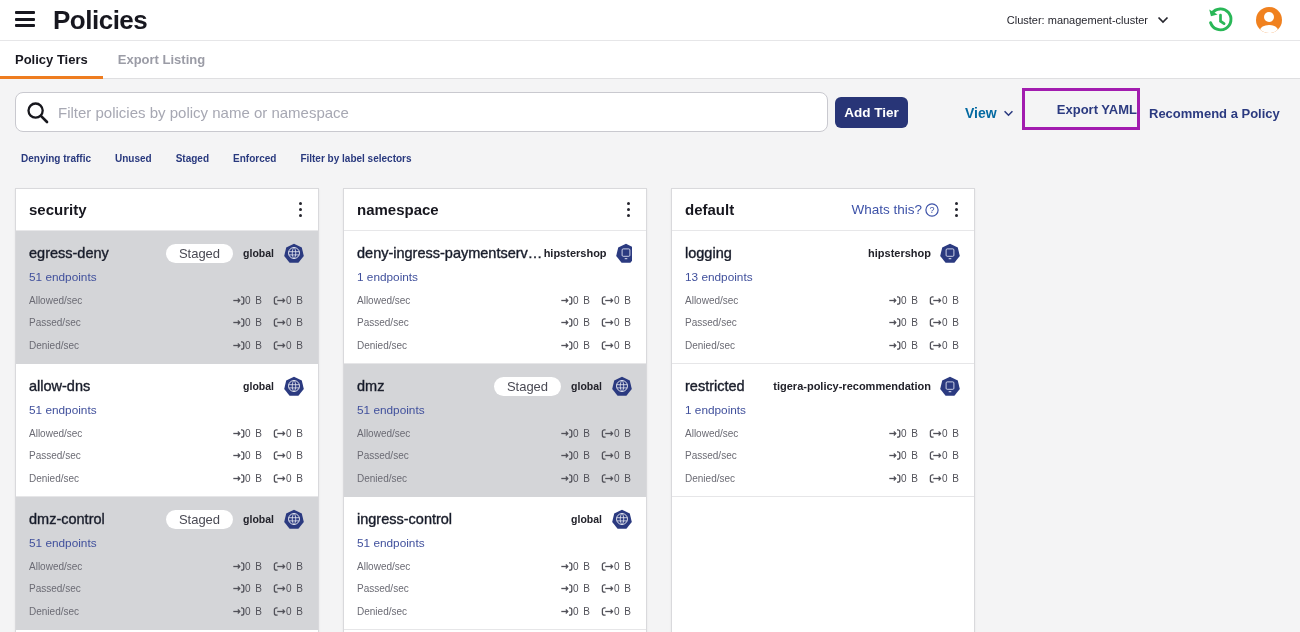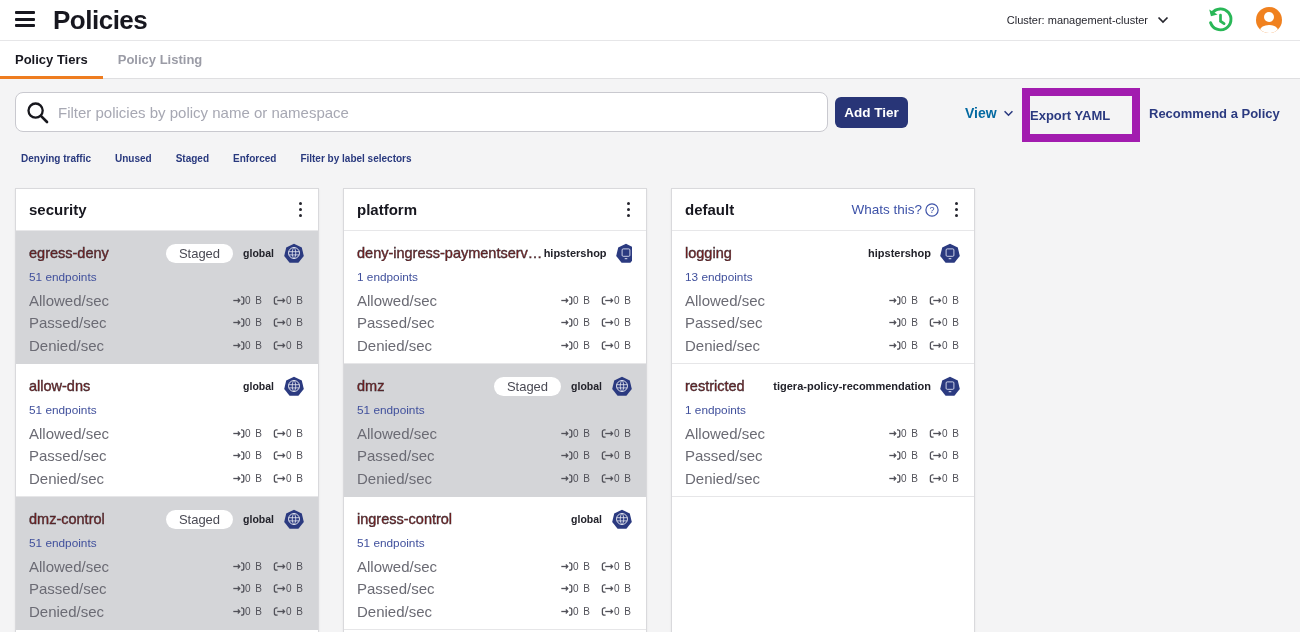--- a/index.html
+++ b/index.html
@@ -33,22 +33,22 @@
 .toolbar { margin:13px 15px 0 15px; position:relative; height:42px; }
 .search { position:absolute; left:0; top:0; width:813px; height:40px; background:#fff;
   border:1px solid #c9c9cf; border-radius:8px; display:flex; align-items:center; }
 .search svg { margin-left:10px; }
 .ph { margin-left:9px; font-size:15px; color:#a7a8b3; }
 .addtier { position:absolute; left:820px; top:5px; width:73px; height:31px; background:#283577;
   color:#fff; border:none; border-radius:6px; font-size:13.5px; font-family:inherit; font-weight:bold; }
 .viewlink { position:absolute; left:950px; top:13px; font-size:14px; font-weight:bold; color:#0369a1;
   display:flex; align-items:center; }
 .viewlink svg { margin-left:6px; }
-.exportbox { position:absolute; left:1007px; top:-4px; width:118px; height:54px;
-  border:8px solid #a21caf; display:flex; align-items:center; justify-content:flex-start; }
+.exportbox { position:absolute; left:1007px; top:-4px; width:118px; height:42px;
+  border:3px solid #a21caf; display:flex; align-items:center; justify-content:flex-end; }
 .exportbox span { font-size:13px; font-weight:bold; color:#2b3a80; }
 .recommend { position:absolute; left:1134px; top:14px; font-size:13px; font-weight:bold; color:#2b3a80; white-space:nowrap; }
 
 
 .qfilters { margin:19px 0 0 21px; display:flex; }
 .qfilters span { font-size:10px; font-weight:bold; color:#29397e; margin-right:24px; }
 
 
 .columns { margin:24px 15px 0 15px; display:flex; gap:24px; }
 .tier { width:304px; height:520px; background:#fff; border:1px solid #d9d9dc;
@@ -58,29 +58,29 @@
 .tier-name { font-size:15px; font-weight:bold; color:#17171f; flex:1; }
 .whats { font-size:13.5px; color:#3d52a8; display:flex; align-items:center; margin-right:13px; }
 .whats svg { margin-left:3px; margin-right:2px; }
 .kebab { width:4px; display:flex; flex-direction:column; align-items:center; }
 .kebab i { width:3px; height:3px; border-radius:50%; background:#26262e; margin:1.3px 0; }
 
 
 .pol { height:133px; padding:11px 14px 0 13px; background:#fff; border-bottom:1px solid #e6e6e8; }
 .pol.staged { background:#d4d5d8; border-bottom-color:#d4d5d8; }
 .prow1 { display:flex; align-items:center; height:22px; }
-.pname { font-size:14.5px; color:#7f1d1d; -webkit-text-stroke:0.4px #2b2b33; flex:1; white-space:nowrap; overflow:hidden; }
+.pname { font-size:14.5px; color:#0f172a; -webkit-text-stroke:0.4px #2b2b33; flex:1; white-space:nowrap; overflow:hidden; }
 .pill { background:#fff; border-radius:10px; height:19px; padding:0 13px; font-size:13px;
   color:#4a4a54; display:flex; align-items:center; margin-right:10px; }
 .scope { font-size:10.5px; font-weight:bold; color:#22222a; margin-right:10px; }
 .ns { font-size:11px; font-weight:bold; color:#22222a; margin-right:9px; }
 .endp { margin-top:6px; font-size:11.8px; color:#40509c; }
 .stats { margin-top:5px; }
 .stat { height:22.6px; display:flex; align-items:center; }
-.stat .lbl { font-size:15px; color:#6b6b74; flex:1; }
+.stat .lbl { font-size:10px; color:#6b6b74; flex:1; }
 .stat .grp { display:flex; align-items:center; }
 .stat .val { font-size:10px; color:#515159; letter-spacing:1px; }
 .stat .out { margin-left:10px; }
 </style>
 </head>
 <body>
 
 <svg width="0" height="0" style="position:absolute">
  <defs>
   <g id="kicon-globe">
@@ -125,21 +125,21 @@
     </svg>
     <div class="avatar">
         <div class="head"></div>
         <div class="body"></div>
       </div>
   </div>
 </div>
 
 <div class="tabs">
   <div class="tab active">Policy Tiers</div>
-  <div class="tab">Policy Listing</div>
+  <div class="tab">Export Listing</div>
 </div>
 
 <div class="toolbar">
   <div class="search">
     <svg width="23" height="23" viewBox="0 0 23 23">
         <circle cx="9.6" cy="9.6" r="7.1" fill="none" stroke="#17171d" stroke-width="2.3"></circle>
         <path d="M14.9 14.9 L21 21" stroke="#17171d" stroke-width="2.7" stroke-linecap="round"></path>
       </svg>
     <span class="ph">Filter policies by policy name or namespace</span>
   </div>
@@ -324,21 +324,21 @@
               </svg>
               <span class="val">0 B</span>
             </span>
           </div>
       </div>
     </div>
   </div>
 
   <div class="tier">
     <div class="tier-head">
-        <span class="tier-name">platform</span>
+        <span class="tier-name">namespace</span>
         <span class="kebab">
           <i></i>
           <i></i>
           <i></i>
         </span>
       </div>
     <div class="pol">
       <div class="prow1">
           <span class="pname" style="flex:0 1 auto;max-width:206px;text-overflow:ellipsis">deny-ingress-paymentservice-allow</span>
           <span style="flex:1"></span>

